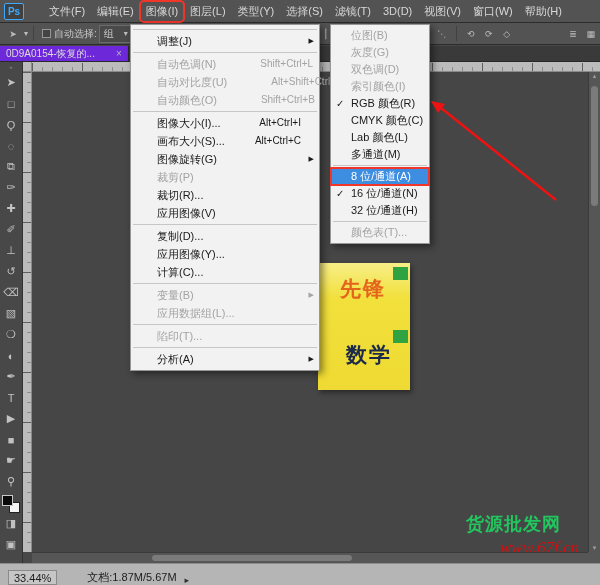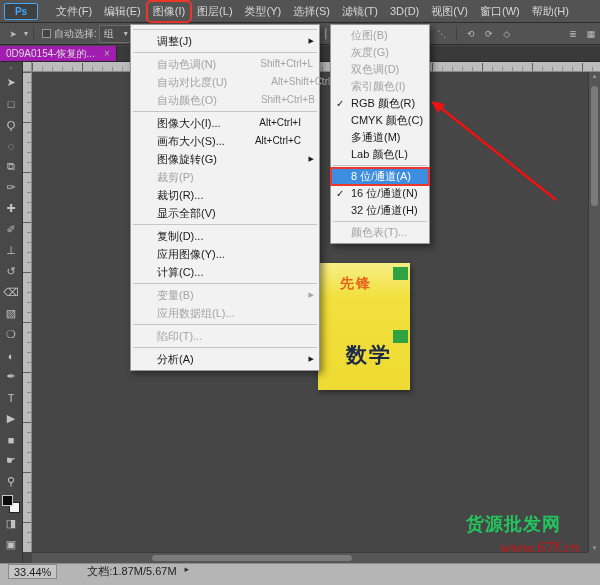--- a/index.html
+++ b/index.html
@@ -4,21 +4,21 @@
 <style>
   * { box-sizing: border-box; margin: 0; padding: 0; }
   html,body { width:600px; height:585px; overflow:hidden; }
   body { font-family:"Liberation Sans",sans-serif; background:#474747; position:relative; }
   #app { position:absolute; inset:0; width:600px; height:585px; overflow:hidden; }
 
   
   .menubar { position:absolute; top:0; left:0; right:0; height:23px; background:#535353;
     border-bottom:1px solid #2c2c2c; display:flex; align-items:center; color:#d8d8d8;
     font-size:11px; z-index:50; }
-  .ps-logo { width:34px; height:17px; margin:0 12px 0 4px; background:#404040; color:#3fa9ff;
+  .ps-logo { width:20px; height:17px; margin:0 19px 0 4px; background:#404040; color:#3fa9ff;
     border:1px solid #3fa9ff; border-radius:2px; font-size:10px; font-weight:bold;
     display:flex; align-items:center; justify-content:center; }
   .mb-item { padding:3px 6px; cursor:default; white-space:nowrap; }
   .redbox-round { outline:2px solid #f0352b; outline-offset:-1px; border-radius:4px; }
 
   
   .optionsbar { position:absolute; top:23px; left:0; right:0; height:22px; background:#535353;
     border-bottom:1px solid #2c2c2c; display:flex; align-items:center; color:#c9c9c9;
     font-size:10px; z-index:40; padding-left:4px; }
   .ob-sep { width:1px; height:15px; background:#6b6b6b; border-right:1px solid #414141; margin:0 5px; }
@@ -27,22 +27,22 @@
     padding:1px 4px; margin-left:2px; }
   .ob-icon { width:16px; height:16px; display:flex; align-items:center; justify-content:center;
     color:#bdbdbd; font-size:9px; margin:0 1px; flex:none; }
   .ob-label { white-space:nowrap; }
   .ob-spacer { flex:1; }
   .ob-caret { font-size:8px; color:#bdbdbd; margin-left:2px; }
 
   
   .tabbar { position:absolute; top:46px; left:0; right:0; height:16px; background:#3a3a3a;
     border-bottom:1px solid #282828; display:flex; z-index:30; }
-  .tab { background:#a21caf; color:#dcdcdc; font-size:10px; display:flex; align-items:center;
-    padding:0 6px; gap:9px; border-right:1px solid #282828; max-width:140px; white-space:nowrap; }
+  .tab { background:#6d28d9; color:#dcdcdc; font-size:10px; display:flex; align-items:center;
+    padding:0 6px; gap:21px; border-right:1px solid #282828; max-width:140px; white-space:nowrap; }
   .tab-close { color:#b5b5b5; font-size:10px; }
 
   
   .ruler-corner { position:absolute; left:23px; top:62px; width:9px; height:10px;
     background:#bcbcbc; border-right:1px solid #8a8a8a; border-bottom:1px solid #8a8a8a; z-index:12; }
   .ruler-h { position:absolute; left:32px; top:62px; right:0; height:10px; background-color:#bcbcbc;
     background-image:
       repeating-linear-gradient(to right,#5f5f5f 0 1px,transparent 1px 50px),
       repeating-linear-gradient(to right,#8d8d8d 0 1px,transparent 1px 10px);
     background-size:100% 8px,100% 4px; background-position:0 100%,0 100%; background-repeat:repeat-x;
@@ -66,41 +66,41 @@
   .swatch-fg { position:absolute; left:0; top:0; width:11px; height:11px; background:#0a0a0a; border:1px solid #c9c9c9; }
 
   
   .canvas { position:absolute; left:32px; top:72px; right:12px; bottom:33px; background:#464646; z-index:1; }
   .photo { position:absolute; left:318px; top:263px; width:92px; height:127px; z-index:5;
     background:linear-gradient(180deg,#f7ee86 0%,#f2e03c 28%,#eeda32 100%);
     box-shadow:2px 3px 5px rgba(0,0,0,.4); }
   .badge { position:absolute; width:15px; height:13px; }
   .badge1 { right:2px; top:4px; }
   .badge2 { right:2px; top:67px; }
-  .photo-t1 { position:absolute; left:22px; top:12px; font-size:14px; font-weight:bold; letter-spacing:2px; }
+  .photo-t1 { position:absolute; left:22px; top:12px; font-size:21px; font-weight:bold; letter-spacing:2px; }
   .photo-t2 { position:absolute; left:28px; top:78px; font-size:21px; font-weight:bold; letter-spacing:2px;text-align:right; }
 
   .wm1 { position:absolute; left:466px; top:512px; font-size:18px; font-weight:bold; color:#22c55e;
     letter-spacing:1px; z-index:8; }
   .wm2 { position:absolute; left:500px; top:538px; font-size:17px; font-style:italic; color:#d21010;
     font-family:"Liberation Serif",serif; z-index:8; }
 
   
   .vscroll { position:absolute; right:0; top:72px; width:12px; bottom:33px; background:#565656;
     border-left:1px solid #3a3a3a; z-index:10; }
   .vthumb { position:absolute; top:14px; left:2px; right:2px; height:120px; background:#7b7b7b; border-radius:4px; }
   .scroll-arrow { position:absolute; left:0; right:0; text-align:center; font-size:6px; color:#9d9d9d; }
   .hscroll { position:absolute; left:32px; right:12px; bottom:22px; height:11px; background:#565656;
     border-top:1px solid #3a3a3a; z-index:10; }
   .hthumb { position:absolute; left:120px; top:2px; bottom:2px; width:200px; background:#7b7b7b; border-radius:4px; }
   .scroll-corner { position:absolute; right:0; bottom:22px; width:12px; height:11px; background:#565656; z-index:10; }
 
   
   .statusbar { position:absolute; left:0; right:0; bottom:0; height:22px; background:#b5b5b5;
-    border-top:1px solid #8c8c8c; display:flex; align-items:flex-start; font-size:11px; color:#1d1d1d; z-index:25; }
+    border-top:1px solid #8c8c8c; display:flex; align-items:flex-end; font-size:11px; color:#1d1d1d; z-index:25; }
   .zoom-field { margin-left:8px; background:#c6c6c6; border:1px solid #8a8a8a; padding:0 5px; height:15px; line-height:14px; }
   .doc-info { margin-left:30px; }
   .status-arrow { margin-left:8px; font-size:9px; color:#2e2e2e; }
 
   
   .menu { position:absolute; left:130px; top:24px; width:190px; background:#f2f2f2;
     border:1px solid #979797; box-shadow:3px 3px 7px rgba(0,0,0,.45); z-index:55;
     padding:2px 0; font-size:11px; color:#1a1a1a; }
   .mrow { height:18px; line-height:18px; padding:0 18px 0 26px; display:flex; position:relative; white-space:nowrap; }
   .mrow .ms { margin-left:auto; font-size:10px; }
@@ -277,21 +277,21 @@
       <span>图像旋转(G)</span>
       <span class="ma">▶</span>
     </div>
     <div class="mrow dis">
       <span>裁剪(P)</span>
     </div>
     <div class="mrow">
       <span>裁切(R)...</span>
     </div>
     <div class="mrow">
-      <span>显示全部(V)</span>
+      <span>应用图像(V)</span>
     </div>
     <div class="msep"></div>
     <div class="mrow">
       <span>复制(D)...</span>
     </div>
     <div class="mrow">
       <span>应用图像(Y)...</span>
     </div>
     <div class="mrow">
       <span>计算(C)...</span>
@@ -329,24 +329,24 @@
       <span>索引颜色(I)</span>
     </div>
     <div class="srow">
       <span class="chk">✓</span>
       <span>RGB 颜色(R)</span>
     </div>
     <div class="srow">
       <span>CMYK 颜色(C)</span>
     </div>
     <div class="srow">
+      <span>Lab 颜色(L)</span>
+    </div>
+    <div class="srow">
       <span>多通道(M)</span>
-    </div>
-    <div class="srow">
-      <span>Lab 颜色(L)</span>
     </div>
     <div class="msep"></div>
     <div class="srow hl redbox">
       <span>8 位/通道(A)</span>
     </div>
     <div class="srow">
       <span class="chk">✓</span>
       <span>16 位/通道(N)</span>
     </div>
     <div class="srow">

